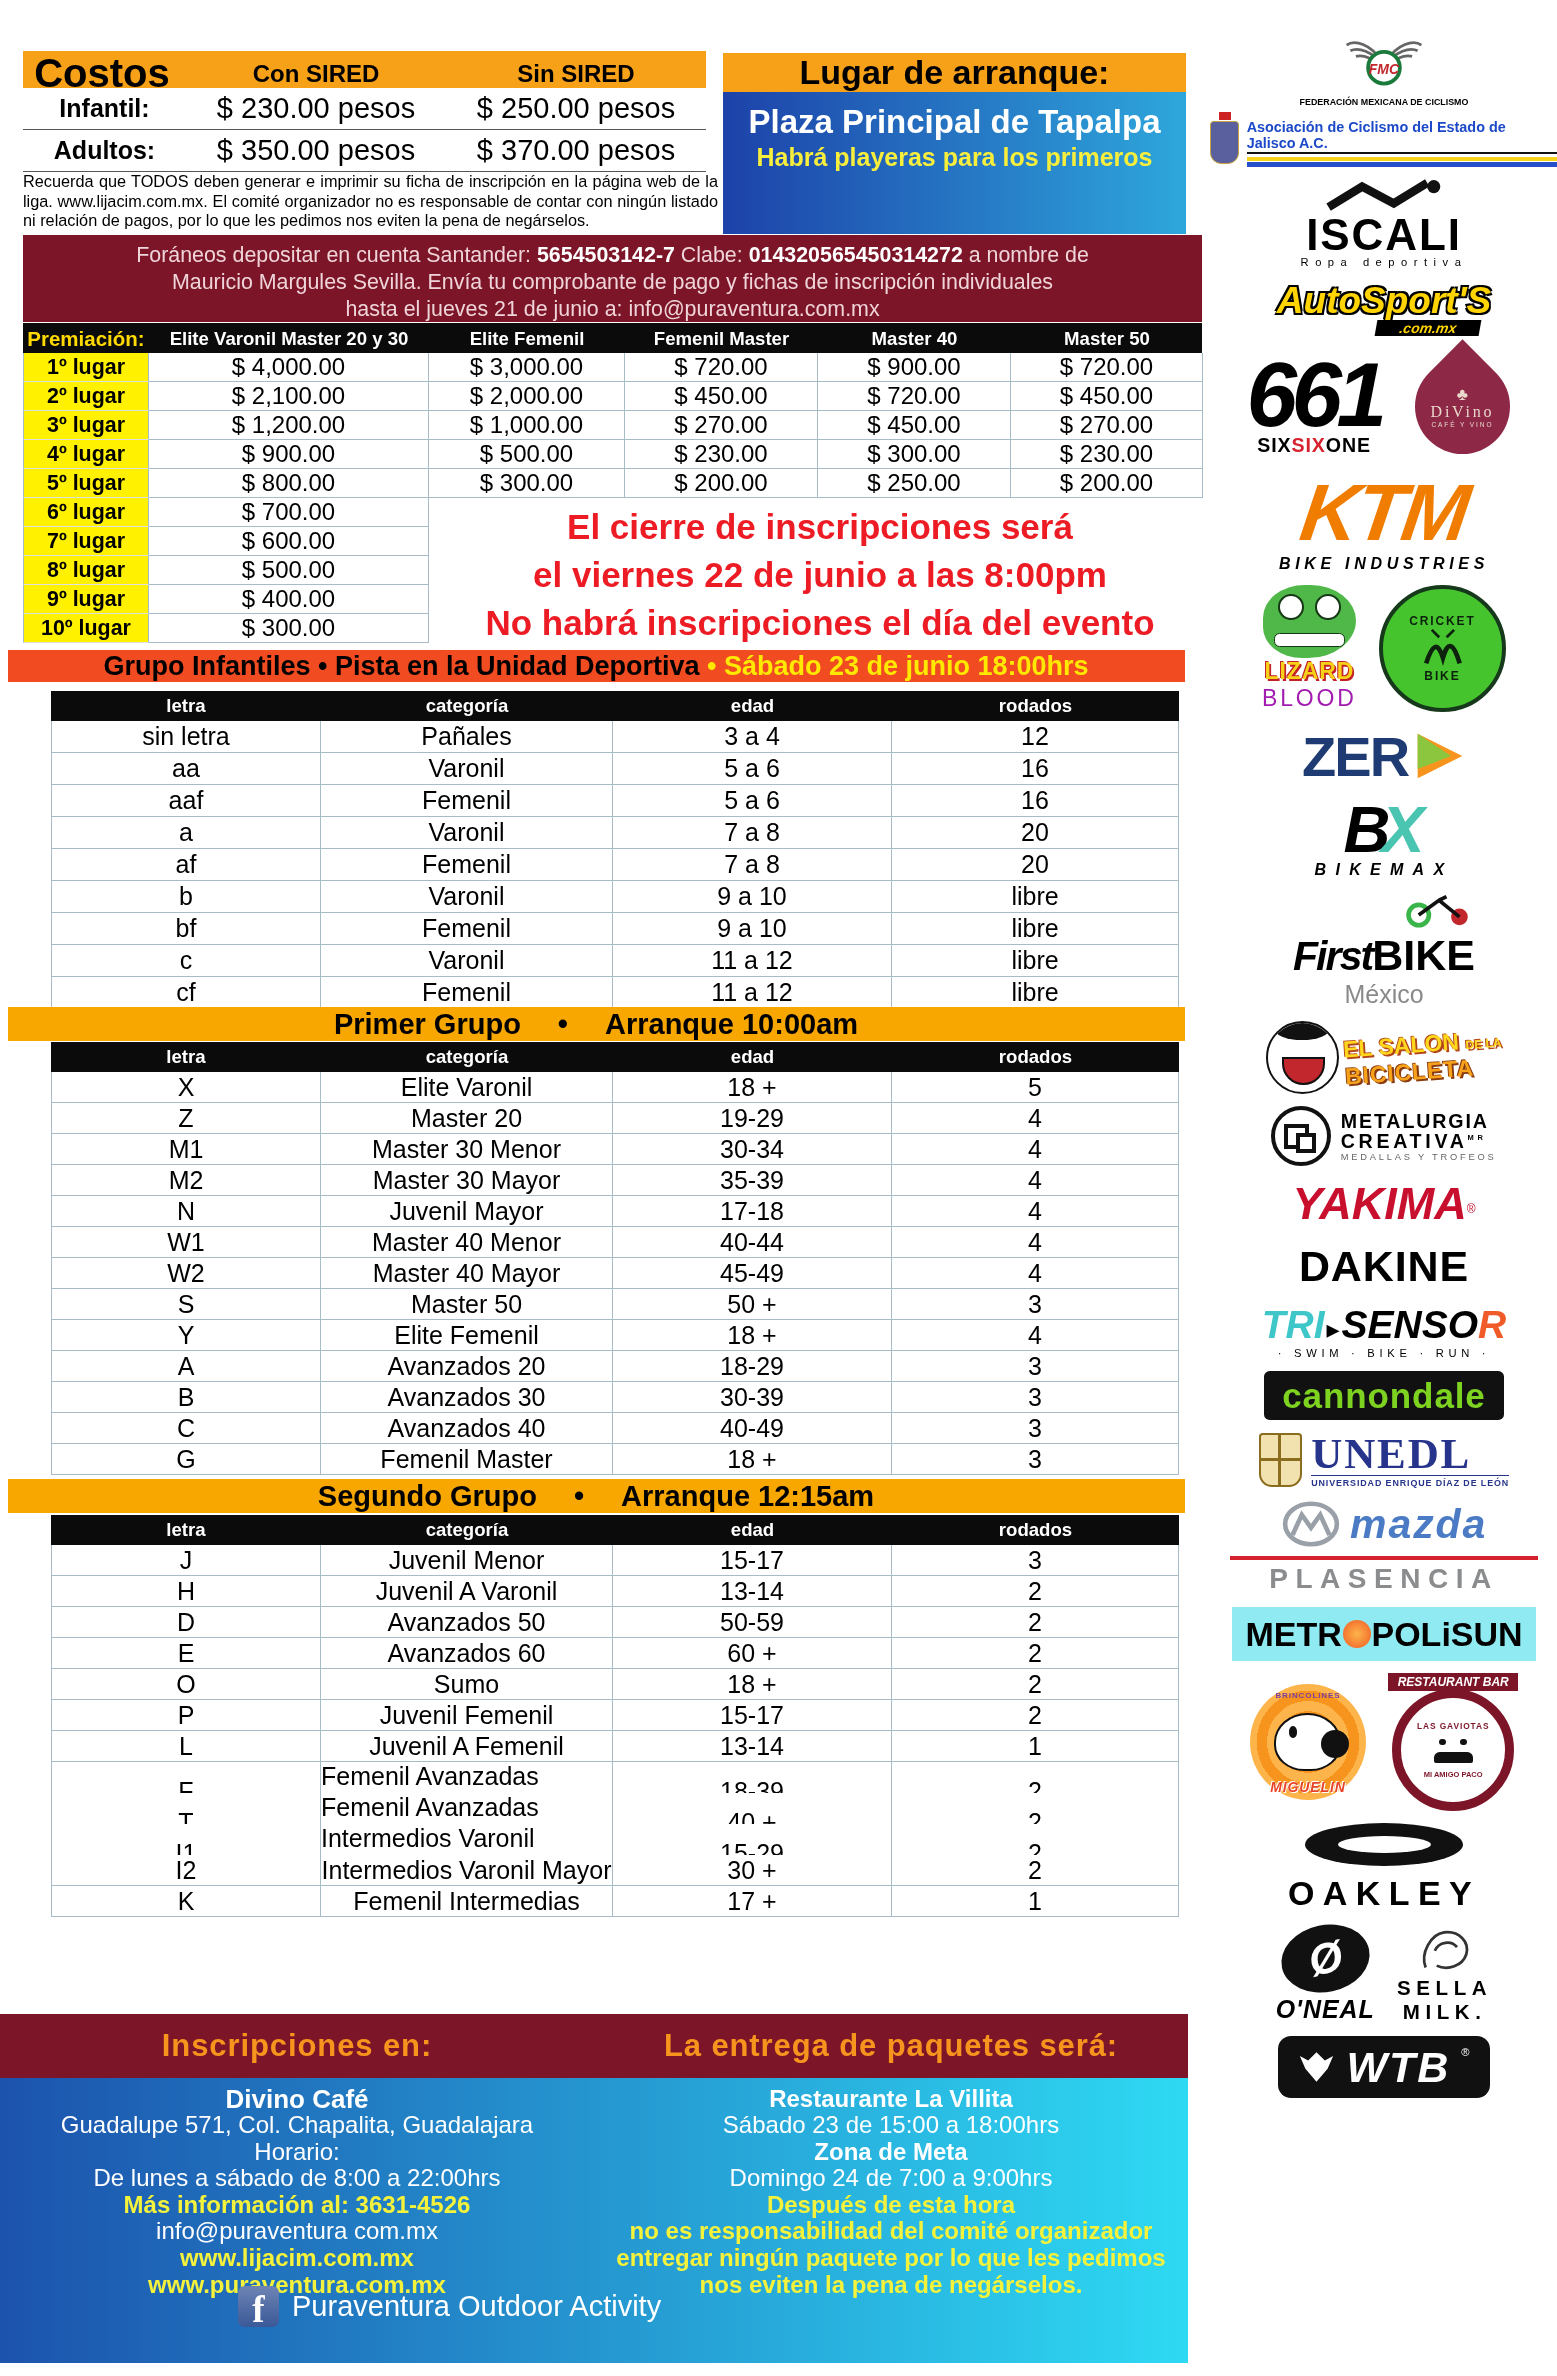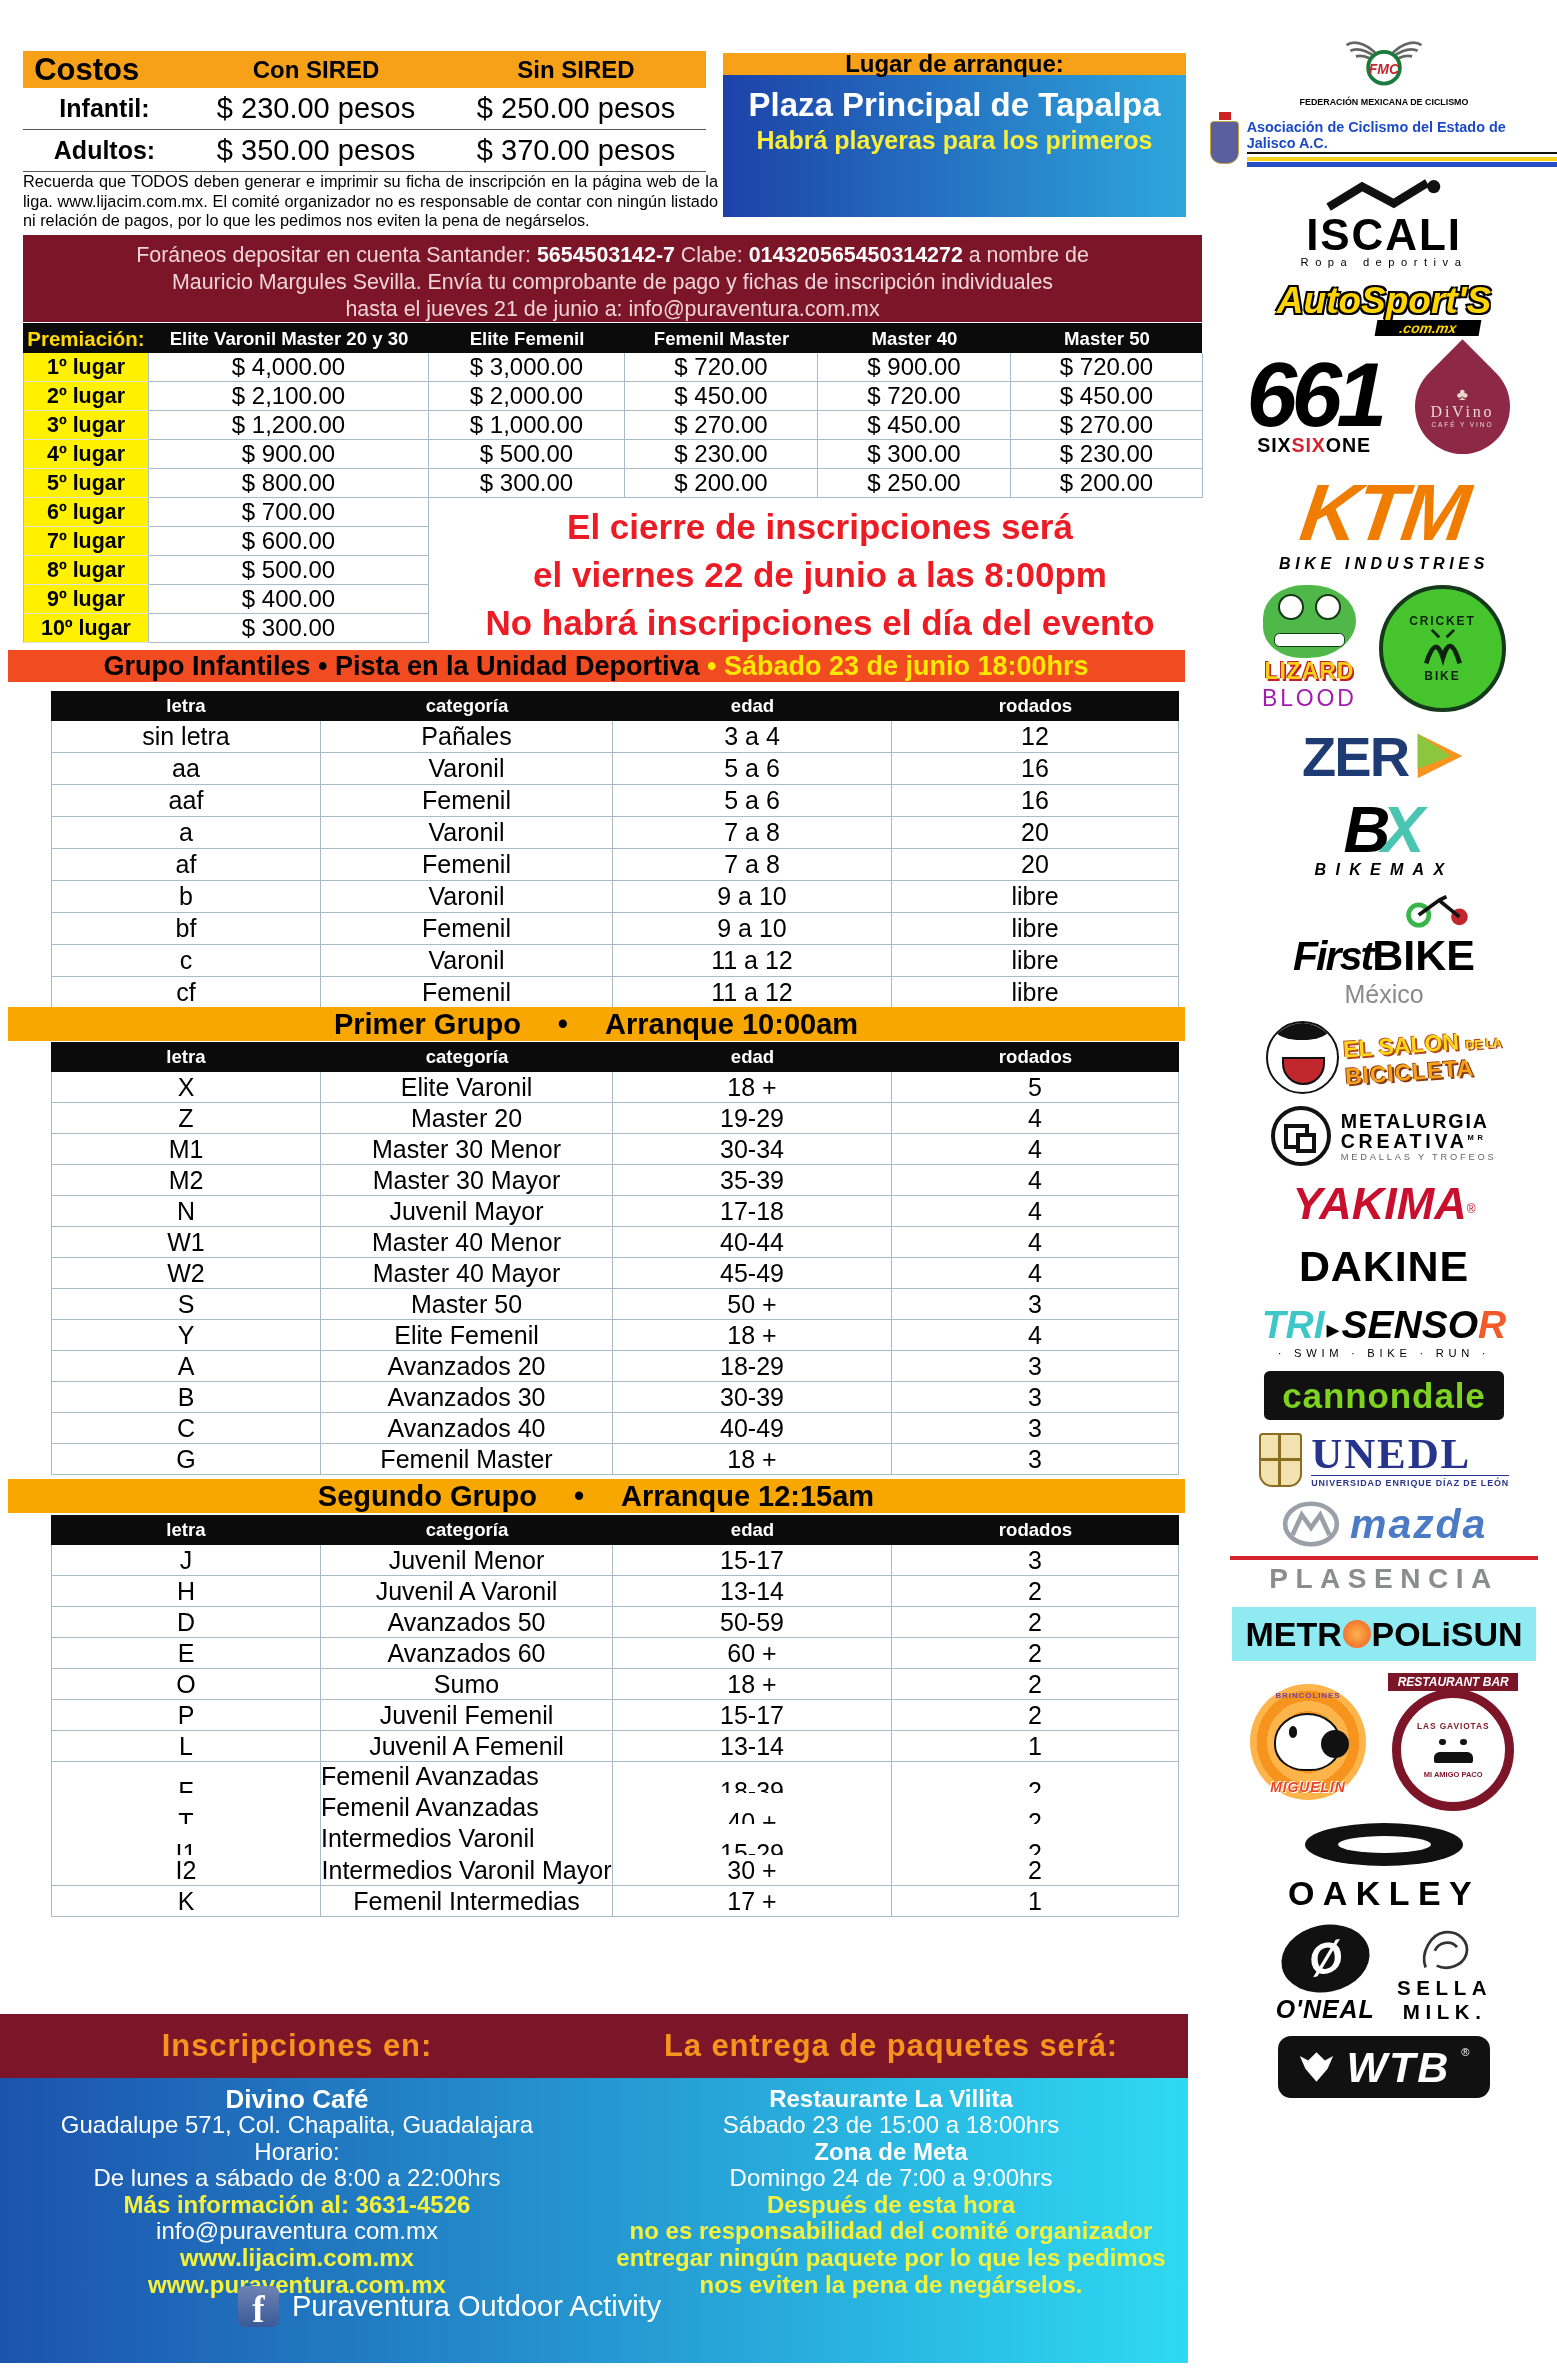--- a/index.html
+++ b/index.html
@@ -2,30 +2,30 @@
 <html style="font-size:15px"><head>
 <meta charset="utf-8">
 <style>
   html,body{margin:0;padding:0;background:#fff}
   .page{position:relative;width:1558px;height:2376px;background:#fff;
         font-family:"Liberation Sans",sans-serif;color:#000;overflow:hidden}
 
   
   #costos{position:absolute;left:23px;top:51px;width:683px}
   .costos-head{display:grid;grid-template-columns:163px 260px 260px;background:#F6A118;height:37px;align-items:center}
-  .costos-title{font-size:31px;font-weight:bold;padding-left:11.2px}
+  .costos-title{font-size:40px;font-weight:bold;padding-left:11.2px}
   .costos-col{font-size:24px;font-weight:bold;text-align:center}
   .costos-row{display:grid;grid-template-columns:163px 260px 260px;height:41px;align-items:center;border-bottom:1.9px solid #555}
   .costos-label{font-size:25px;font-weight:bold;text-align:center}
   .costos-val{font-size:29px;text-align:center}
   #costos-note{position:absolute;left:23px;top:172px;width:695px;font-size:16.3px;line-height:19.6px;text-align:justify}
 
   
   #lugar{position:absolute;left:723px;top:53px;width:463px}
-  #lugar-head{height:22px;background:#F6A118;display:flex;align-items:center;justify-content:center;font-size:24px;font-weight:bold}
+  #lugar-head{height:39px;background:#F6A118;display:flex;align-items:center;justify-content:center;font-size:34px;font-weight:bold}
   #lugar-body{height:142px;background:linear-gradient(90deg,#1D42A9,#2EA7DC);text-align:center;color:#fff;padding-top:11.2px;box-sizing:border-box}
   #lugar-venue{font-size:33px;font-weight:bold}
   .lugar-promo{color:#F8EE3C;font-size:25px;font-weight:bold;line-height:32px}
 
   
   #deposit{position:absolute;left:23px;top:235px;width:1179px;height:87px;background:#7D1528;color:#EFD5D9;
            text-align:center;font-size:21.4px;line-height:27px;padding-top:6.5px;box-sizing:border-box}
   .dep-num{font-weight:bold;color:#fff}
 
   

